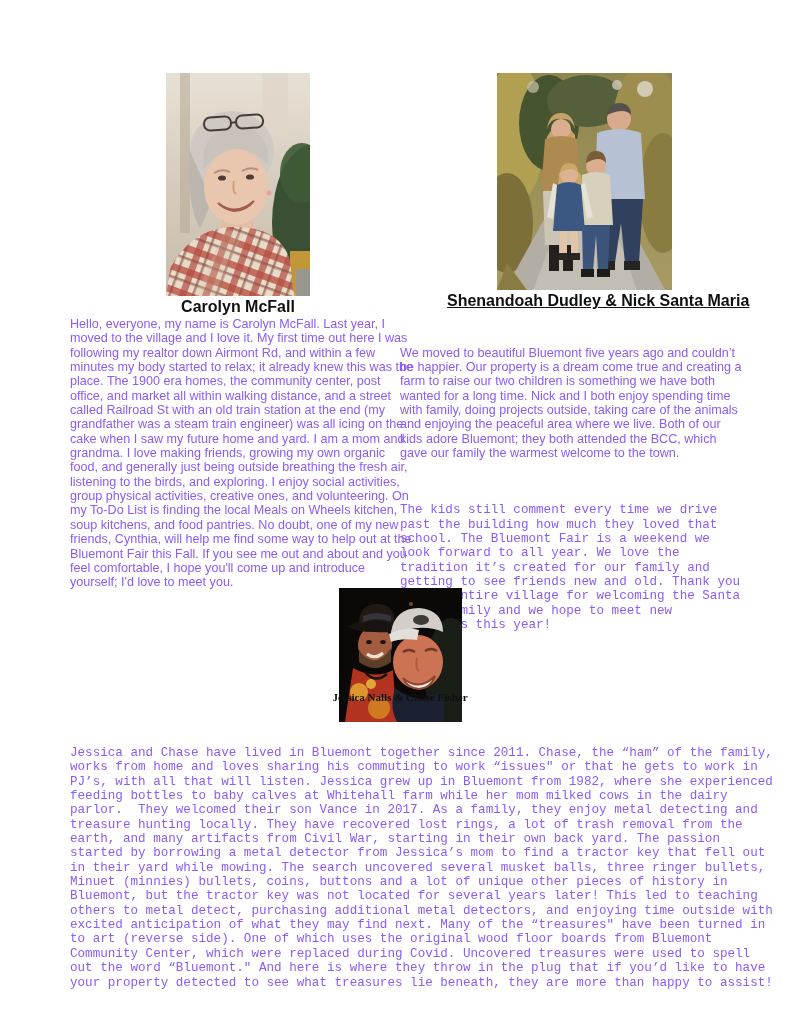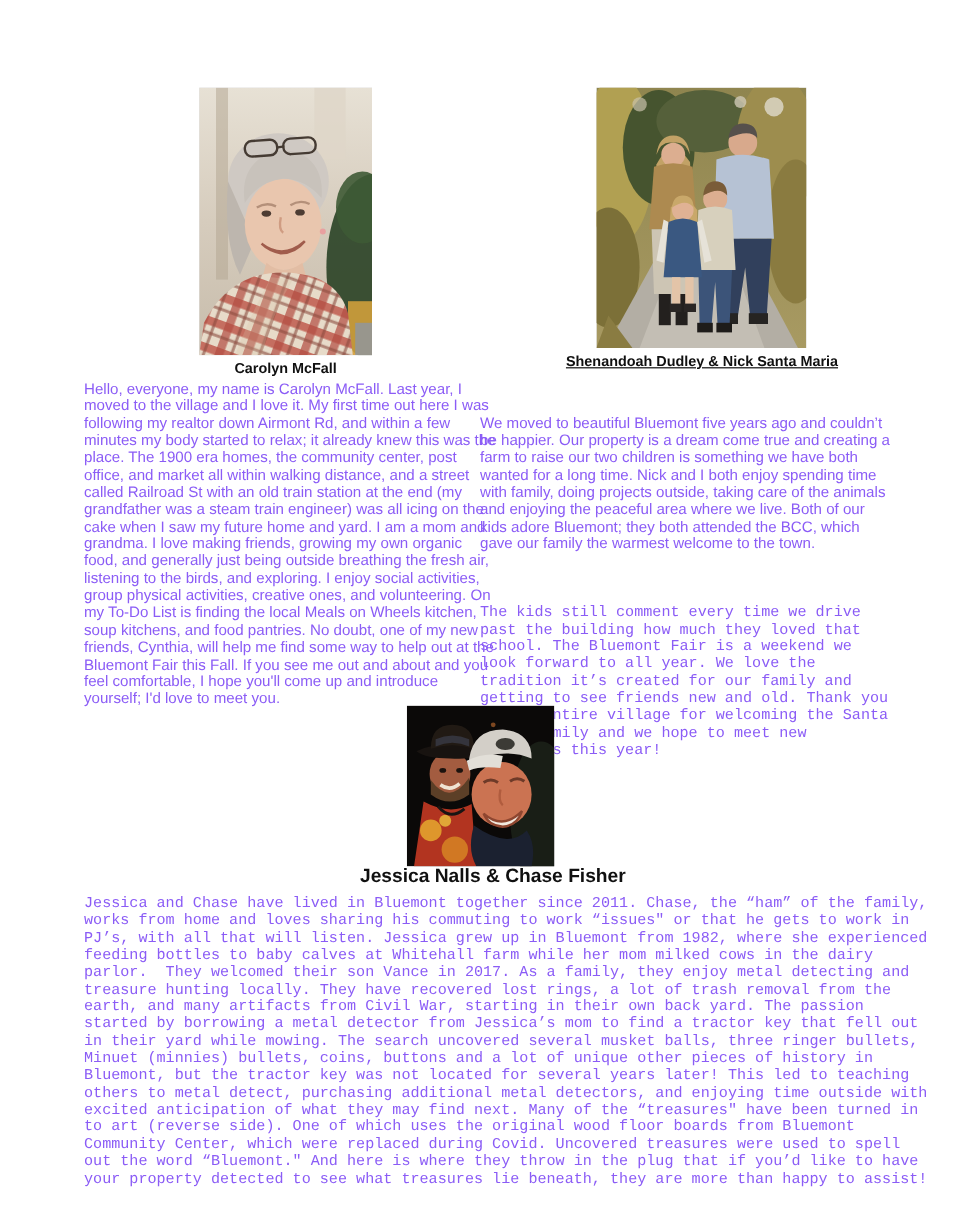--- a/index.html
+++ b/index.html
@@ -6,40 +6,40 @@
   body{
     width:811px;height:1024px;position:relative;background:#ffffff;
     font-family:"Liberation Sans","DejaVu Sans",sans-serif;
     -webkit-font-smoothing:antialiased;overflow:hidden;
   }
   .abs{position:absolute;}
   .photo{overflow:hidden;background:#ddd;}
   .photo svg{display:block;width:100%;height:100%;}
   .caption{
     font-weight:bold;color:#101010;text-align:center;
-    font-size:12px;line-height:14px;white-space:nowrap;
+    font-size:16px;line-height:14px;white-space:nowrap;
   }
   .bio{
     color:#8b5cf6;font-size:12.6px;line-height:14.35px;
     text-align:left;white-space:pre-wrap;
   }
   .bio p{margin:0 0 0 0;}
   .bio p + p{margin-top:14.2px;font-family:Liberation Mono, monospace;}
 
   
   #photo-carolyn{left:166px;top:73px;width:144px;height:223px;}
   #caption-carolyn{left:116px;top:300px;width:244px;}
   #bio-carolyn{left:70px;top:317px;width:346px;}
 
   #photo-family{left:497px;top:73px;width:175px;height:217px;}
   #caption-family{left:447px;top:294px;width:276px;text-decoration:underline;}
   #bio-family{left:400px;top:317px;width:346px;}
 
   #photo-jessica{left:339px;top:588px;width:123px;height:134px;}
-  #caption-jessica{left:300px;top:724px;width:200px;font-size:16px;}
+  #caption-jessica{left:300px;top:690px;width:200px;font-size:11px;font-family:Liberation Serif, serif;}
   #bio-jessica{left:70px;top:746px;width:706px;font-family:Liberation Mono, monospace;}
 </style>
 </head>
 <body>
 
 <div id="photo-carolyn" class="abs photo">
   <svg viewBox="0 0 144 223" preserveAspectRatio="none">
     <defs>
       <linearGradient id="cbg" x1="0" y1="0" x2="0" y2="1">
         <stop offset="0" stop-color="#e7e1d5"></stop>

